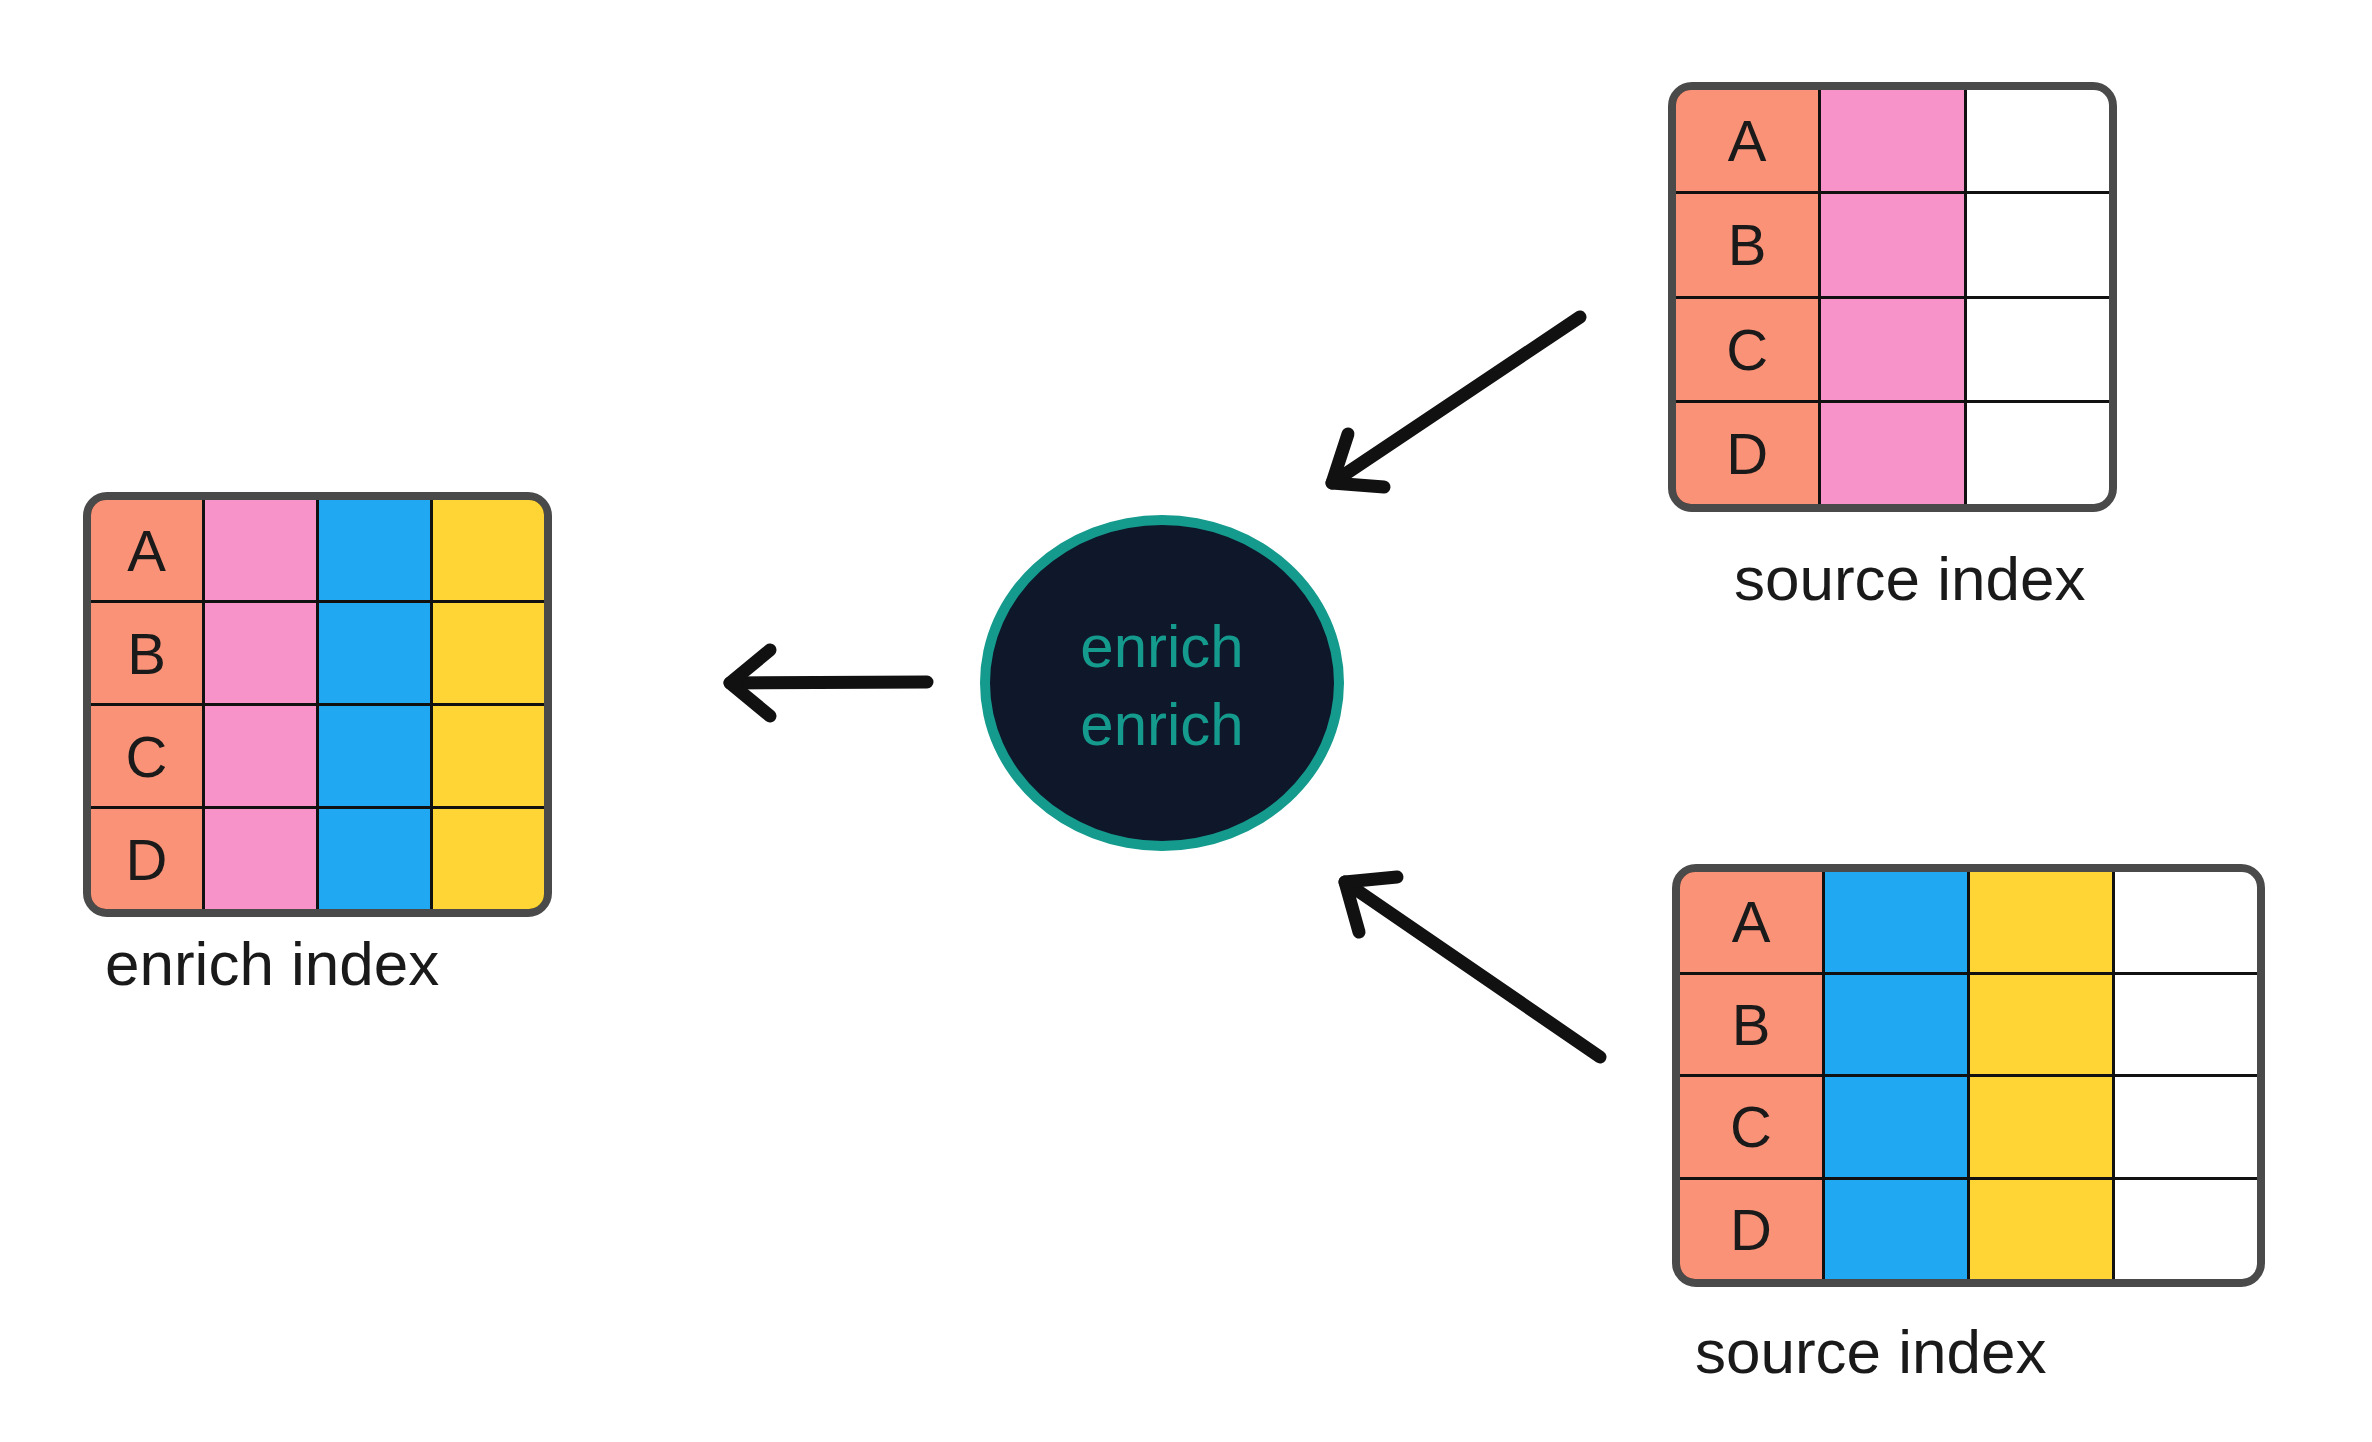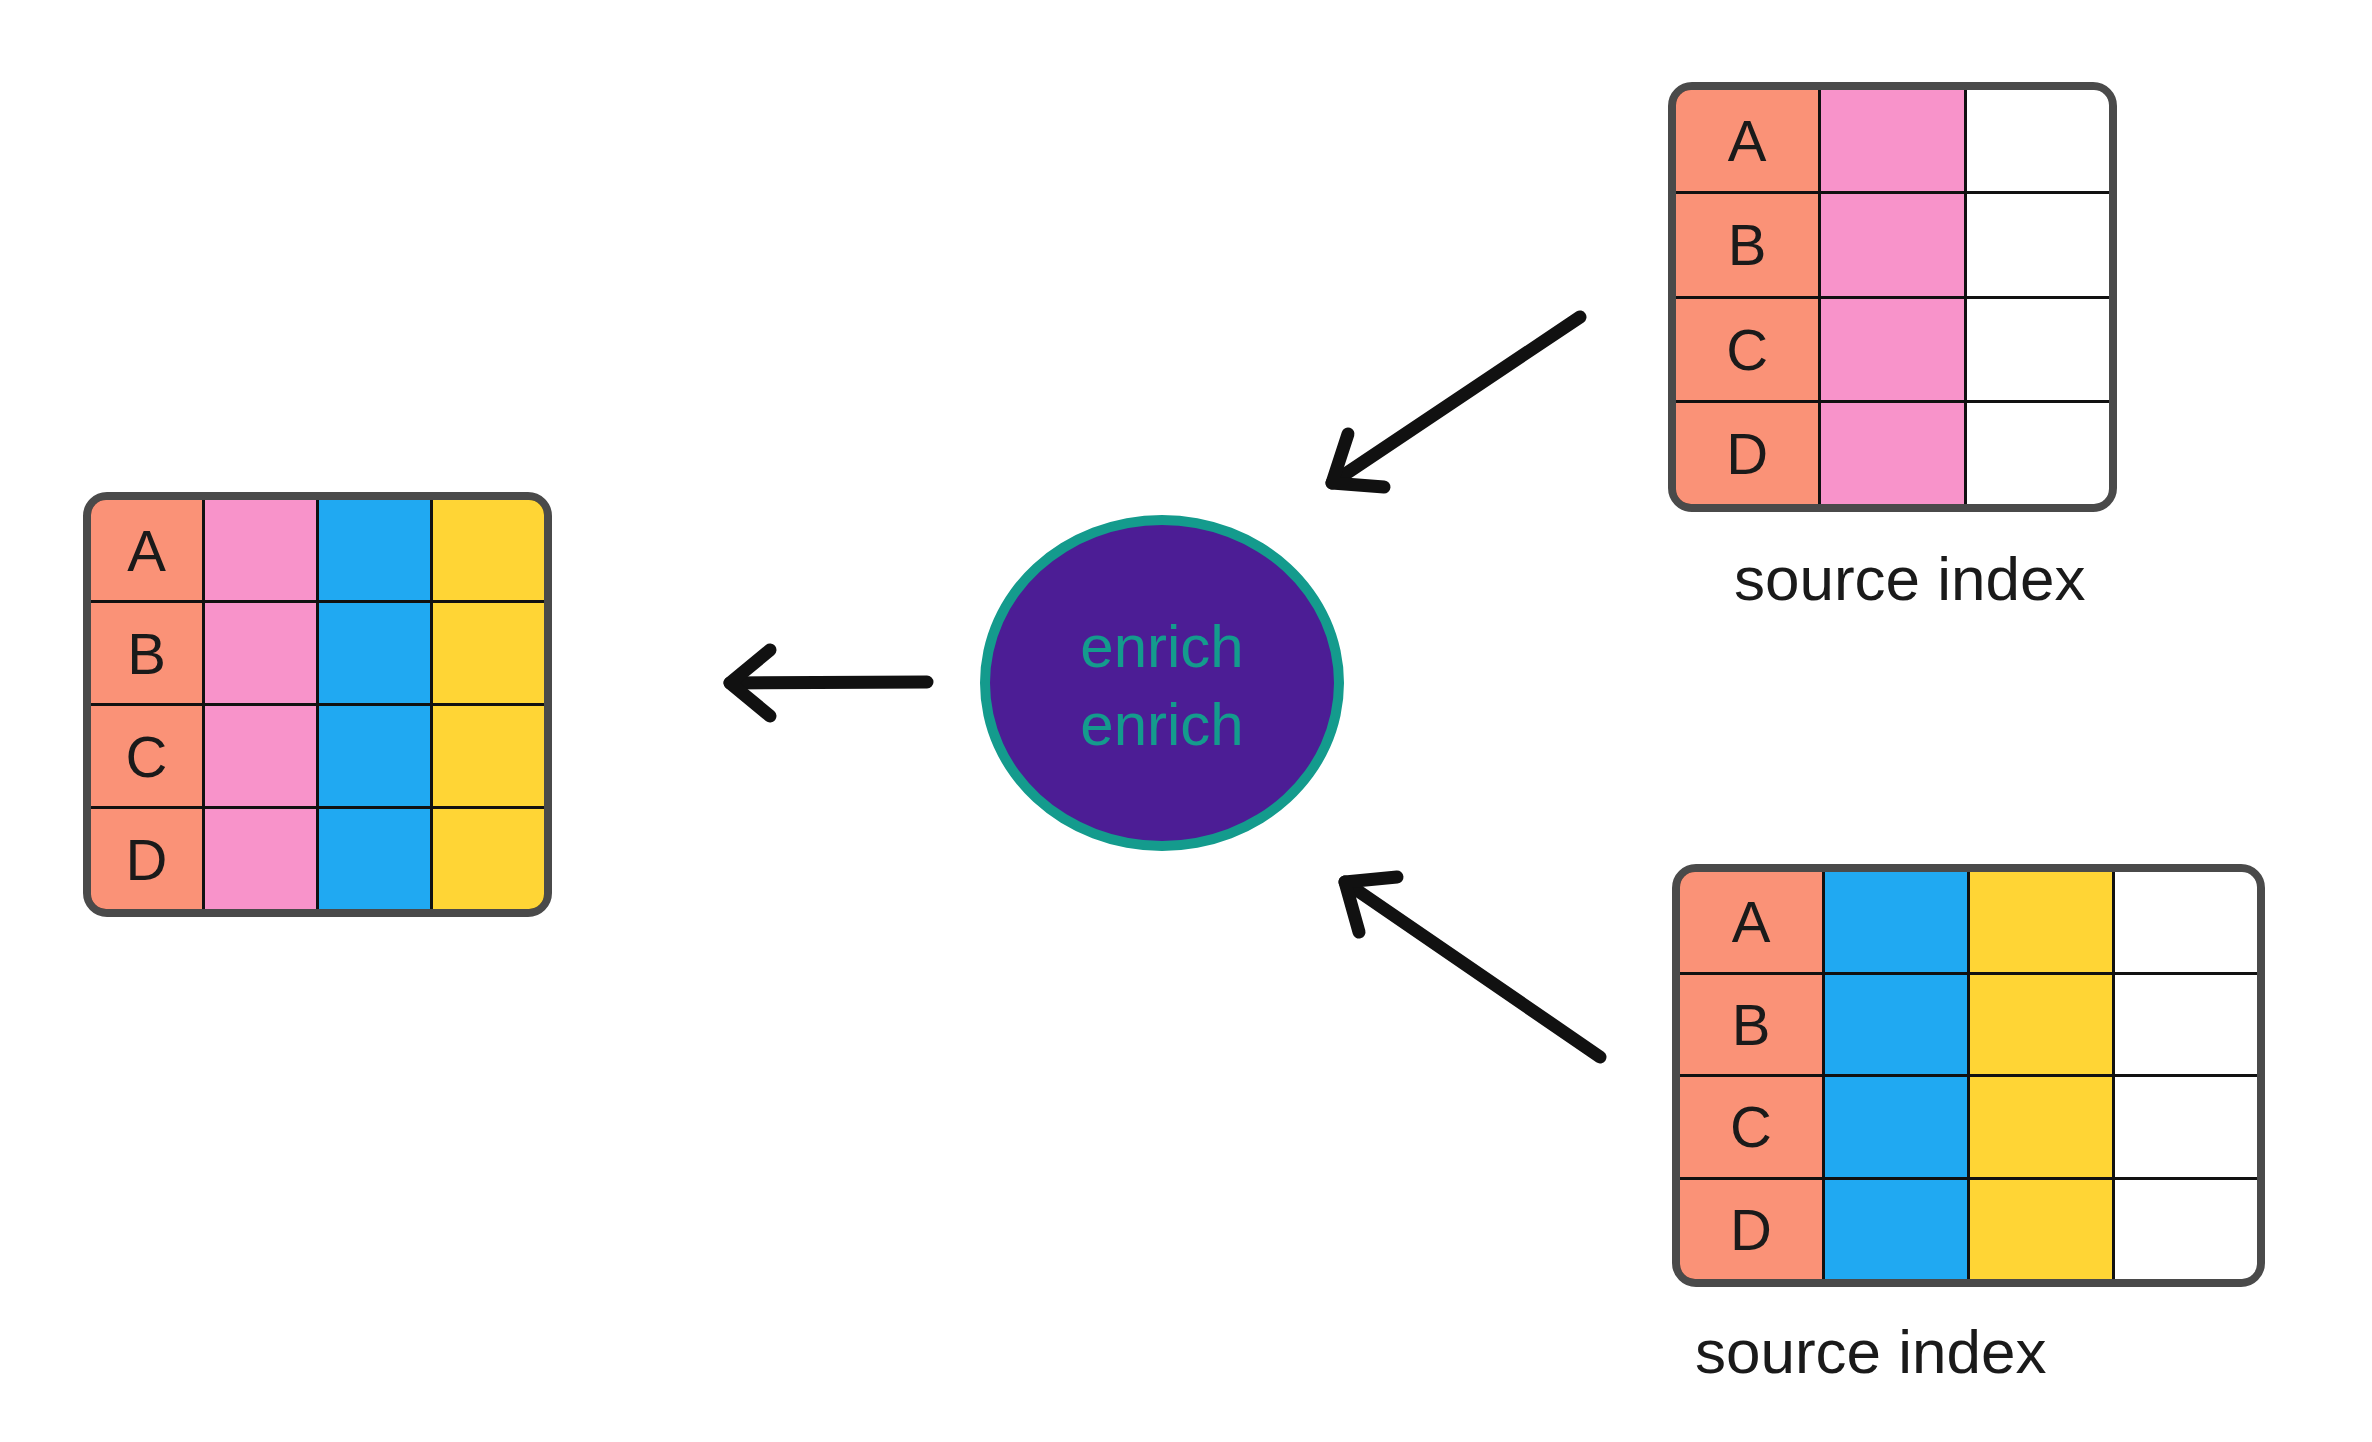--- a/index.html
+++ b/index.html
@@ -66,21 +66,21 @@
     left: 980px;
     top: 515px;
     width: 364px;
     height: 336px;
     border: 10px solid var(--teal, #149B8D);
     border-radius: 50%;
     box-sizing: border-box;
     display: flex;
     align-items: center;
     justify-content: center;
-    background: #4c1d95;
+    background: #0f172a;
   }
   .policy-label {
     text-align: center;
     color: var(--teal, #149B8D);
     font-size: 60px;
     line-height: 78px;
     margin-top: 6px;
   }
   .policy-label span { display: block; }
 
@@ -127,20 +127,21 @@
           <div class="cell" style="background: rgb(248, 147, 202);"></div>
           <div class="cell" style="background: rgb(32, 169, 242);"></div>
           <div class="cell" style="background: rgb(255, 213, 53);"></div>
           <div class="cell" style="background: rgb(250, 146, 119);">D</div>
           <div class="cell" style="background: rgb(248, 147, 202);"></div>
           <div class="cell" style="background: rgb(32, 169, 242);"></div>
           <div class="cell" style="background: rgb(255, 213, 53);"></div>
         </div>
     </div>
   </div>
+  <div class="tbl-label l-enrich">enrich index</div>
 
   <div class="dtable t-srctop">
     <div class="clip">
       <div class="grid" style="grid-template-columns: repeat(3, 1fr);">
           <div class="cell" style="background: rgb(250, 146, 119);">A</div>
           <div class="cell" style="background: rgb(248, 147, 202);"></div>
           <div class="cell" style="background: rgb(255, 255, 255);"></div>
           <div class="cell" style="background: rgb(250, 146, 119);">B</div>
           <div class="cell" style="background: rgb(248, 147, 202);"></div>
           <div class="cell" style="background: rgb(255, 255, 255);"></div>

